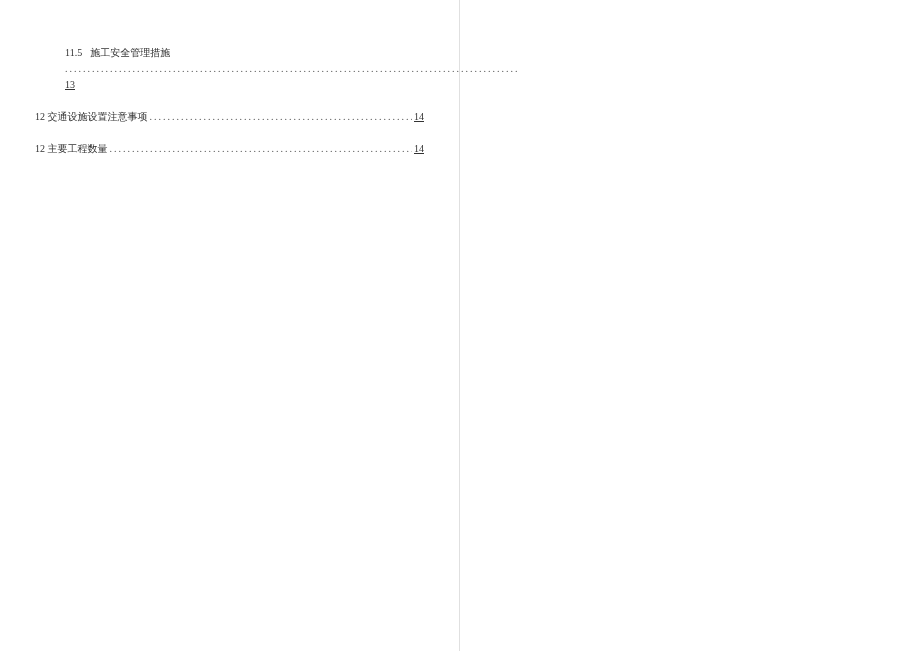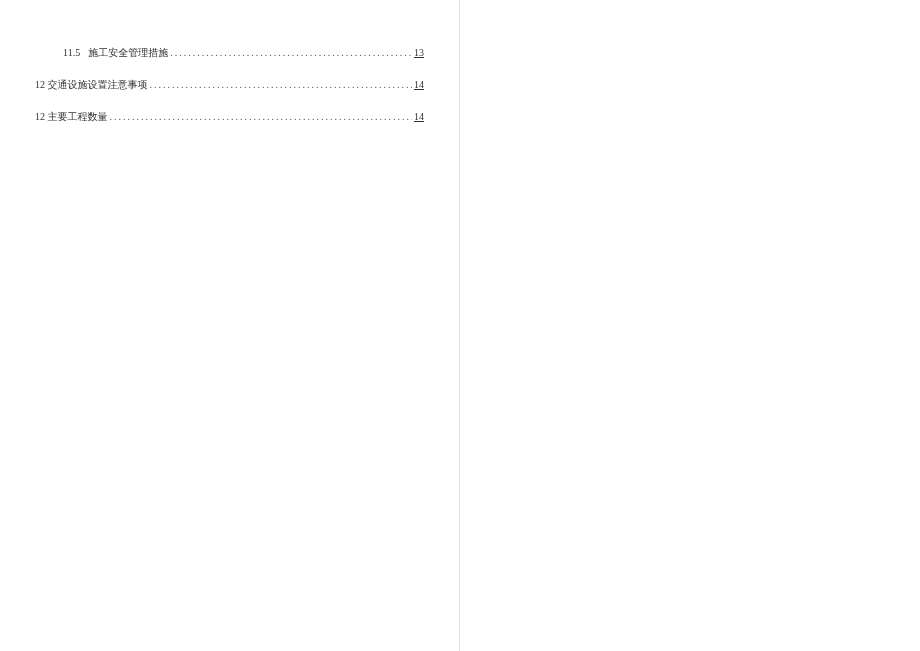--- a/index.html
+++ b/index.html
@@ -34,20 +34,21 @@
       display: flex;
       align-items: baseline;
       white-space: nowrap;
       font-size: 10px;
       color: #333;
       margin-bottom: 16px;
       line-height: 1.6;
     }
     .toc-line-indent {
       padding-left: 28px;
+      flex-direction: column;
     }
     .toc-label {
       flex-shrink: 0;
     }
     .toc-num {
       margin-right: 8px;
     }
     .toc-dots {
       flex: 1;
       overflow: hidden;

